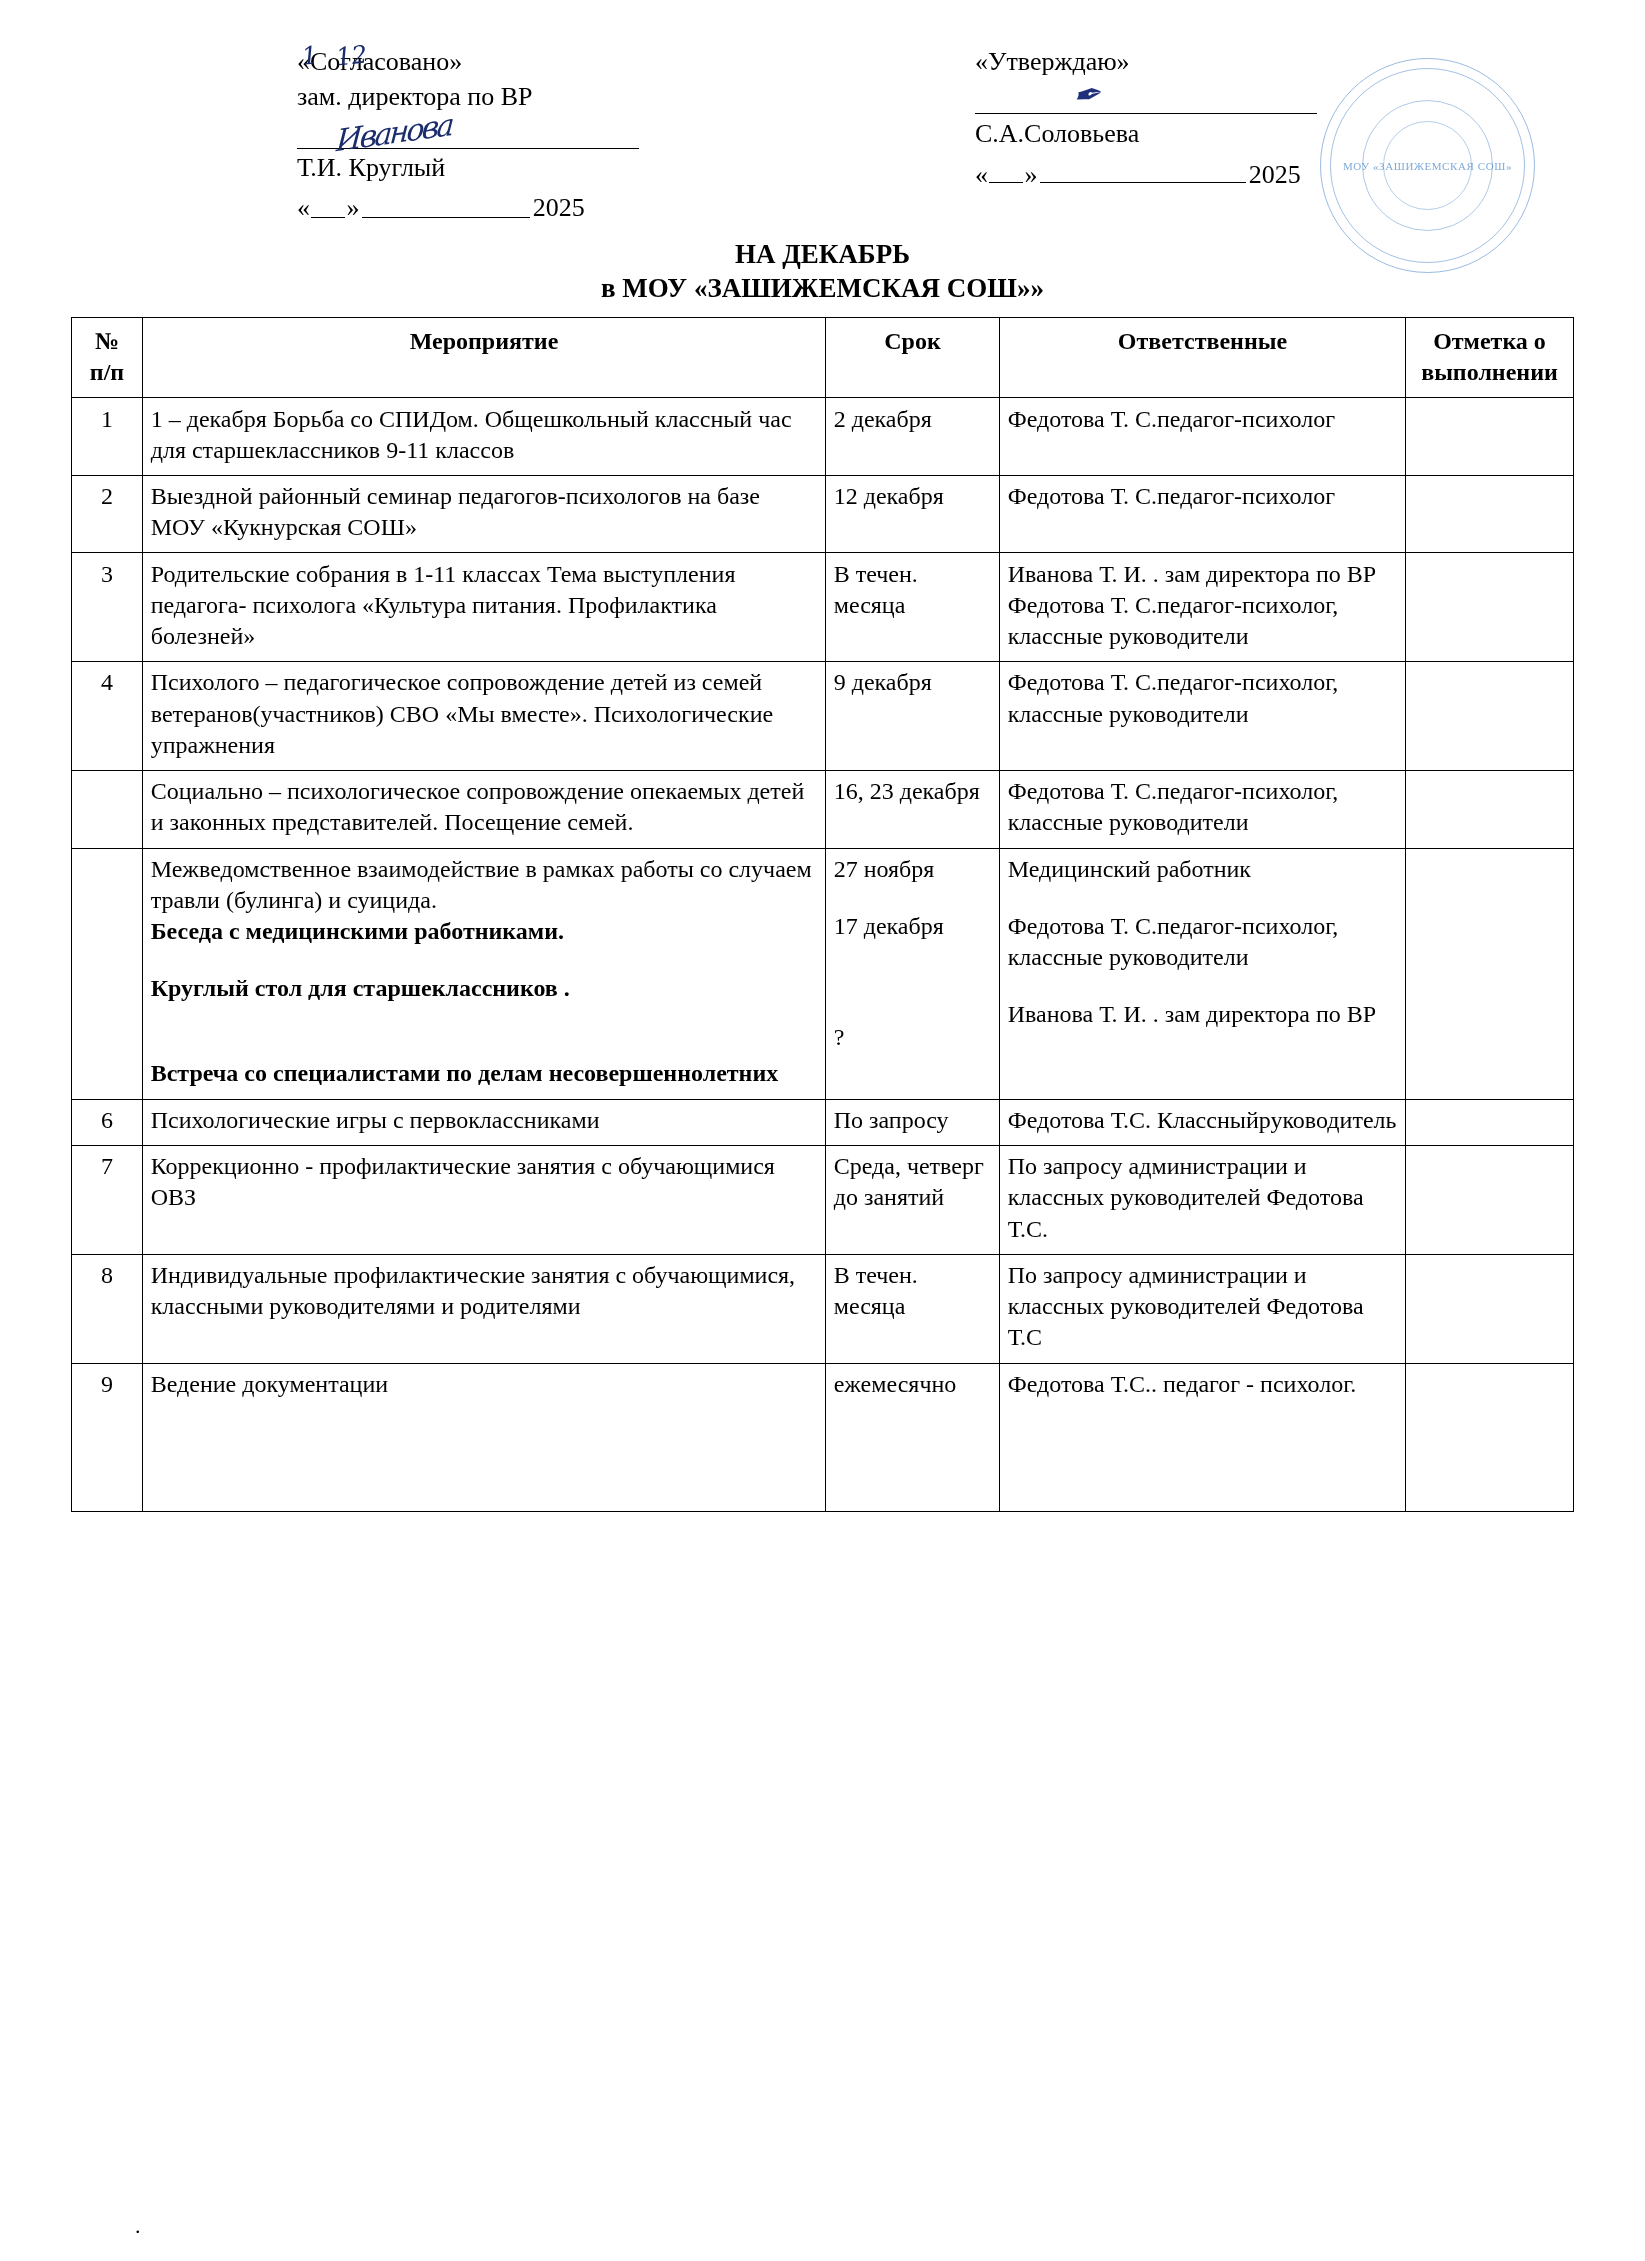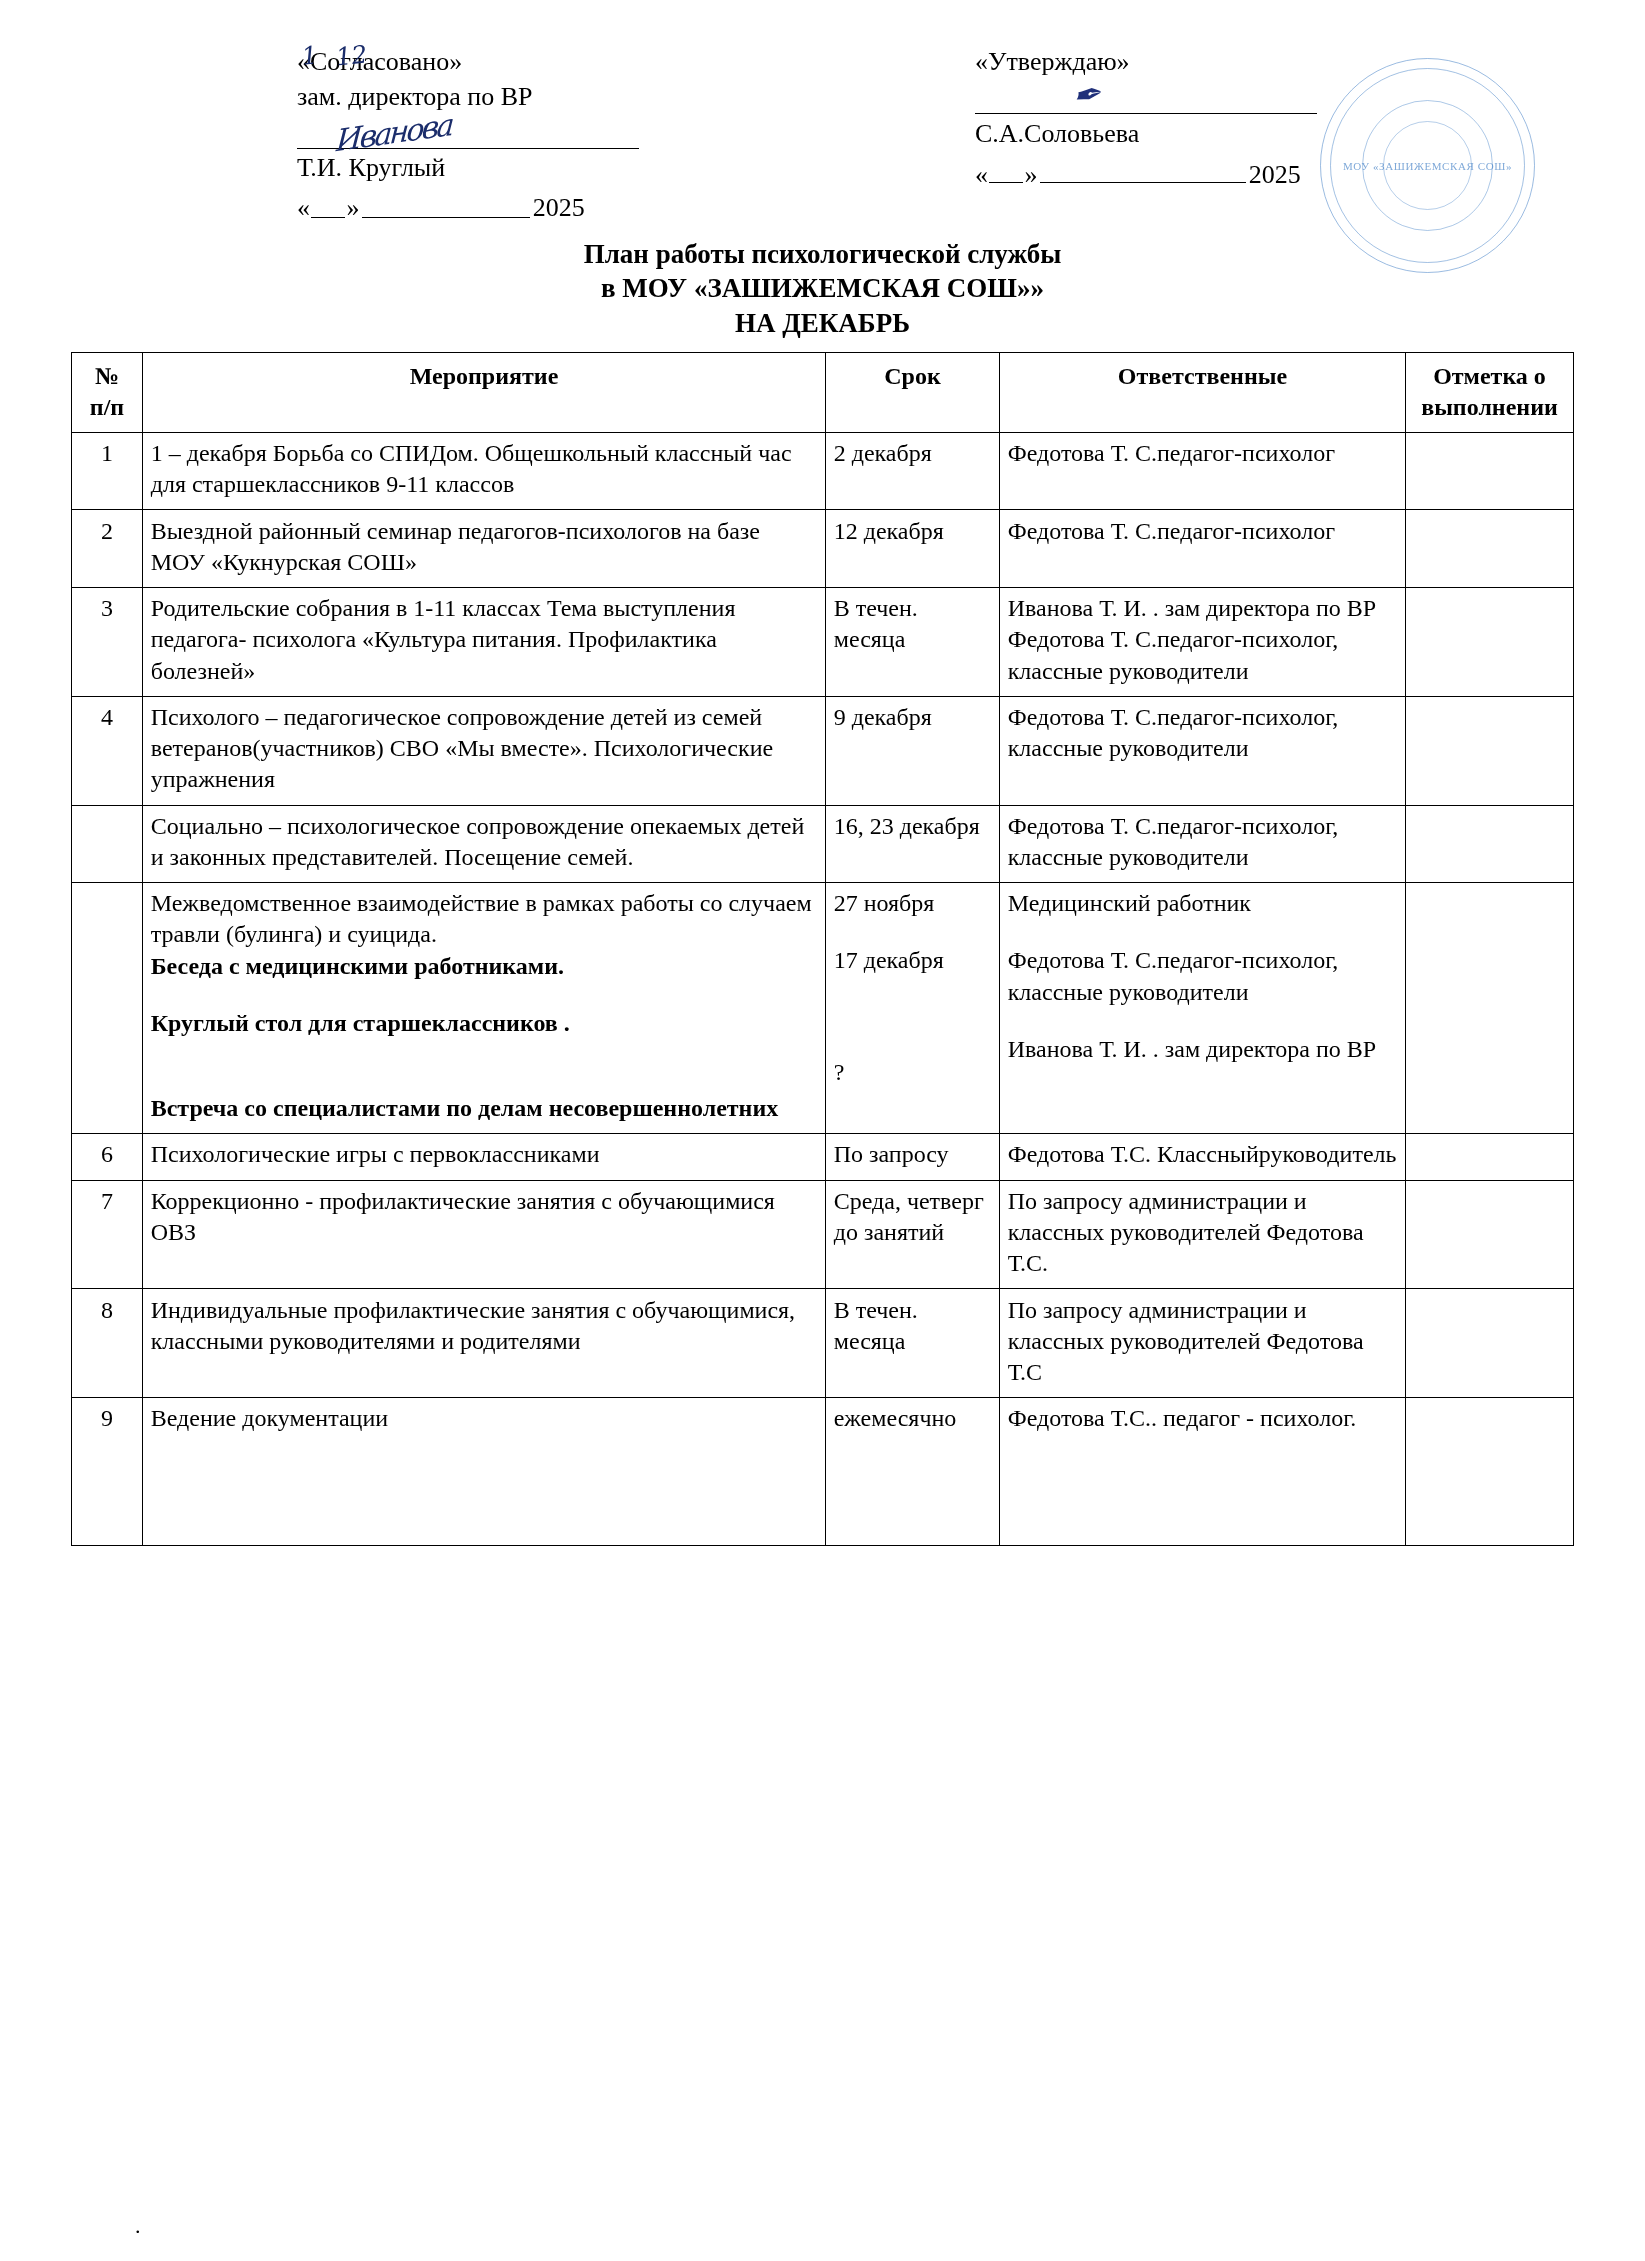--- a/index.html
+++ b/index.html
@@ -255,23 +255,22 @@
       </span>
     </div>
 
     <div class="stamp">
       <div class="stamp-inner"></div>
       <div class="stamp-text">МОУ «ЗАШИЖЕМСКАЯ СОШ»</div>
     </div>
   </div>
 
   <div class="doc-title">
-    <div>План работы психологической службы</div>
+    <div>НА ДЕКАБРЬ</div>
     <div>в МОУ «ЗАШИЖЕМСКАЯ СОШ»»</div>
-    <div>НА ДЕКАБРЬ</div>
   </div>
 
   <table class="plan">
     <colgroup>
       <col class="c-num">
         <col class="c-event">
         <col class="c-date">
         <col class="c-resp">
         <col class="c-mark">
     </colgroup>

